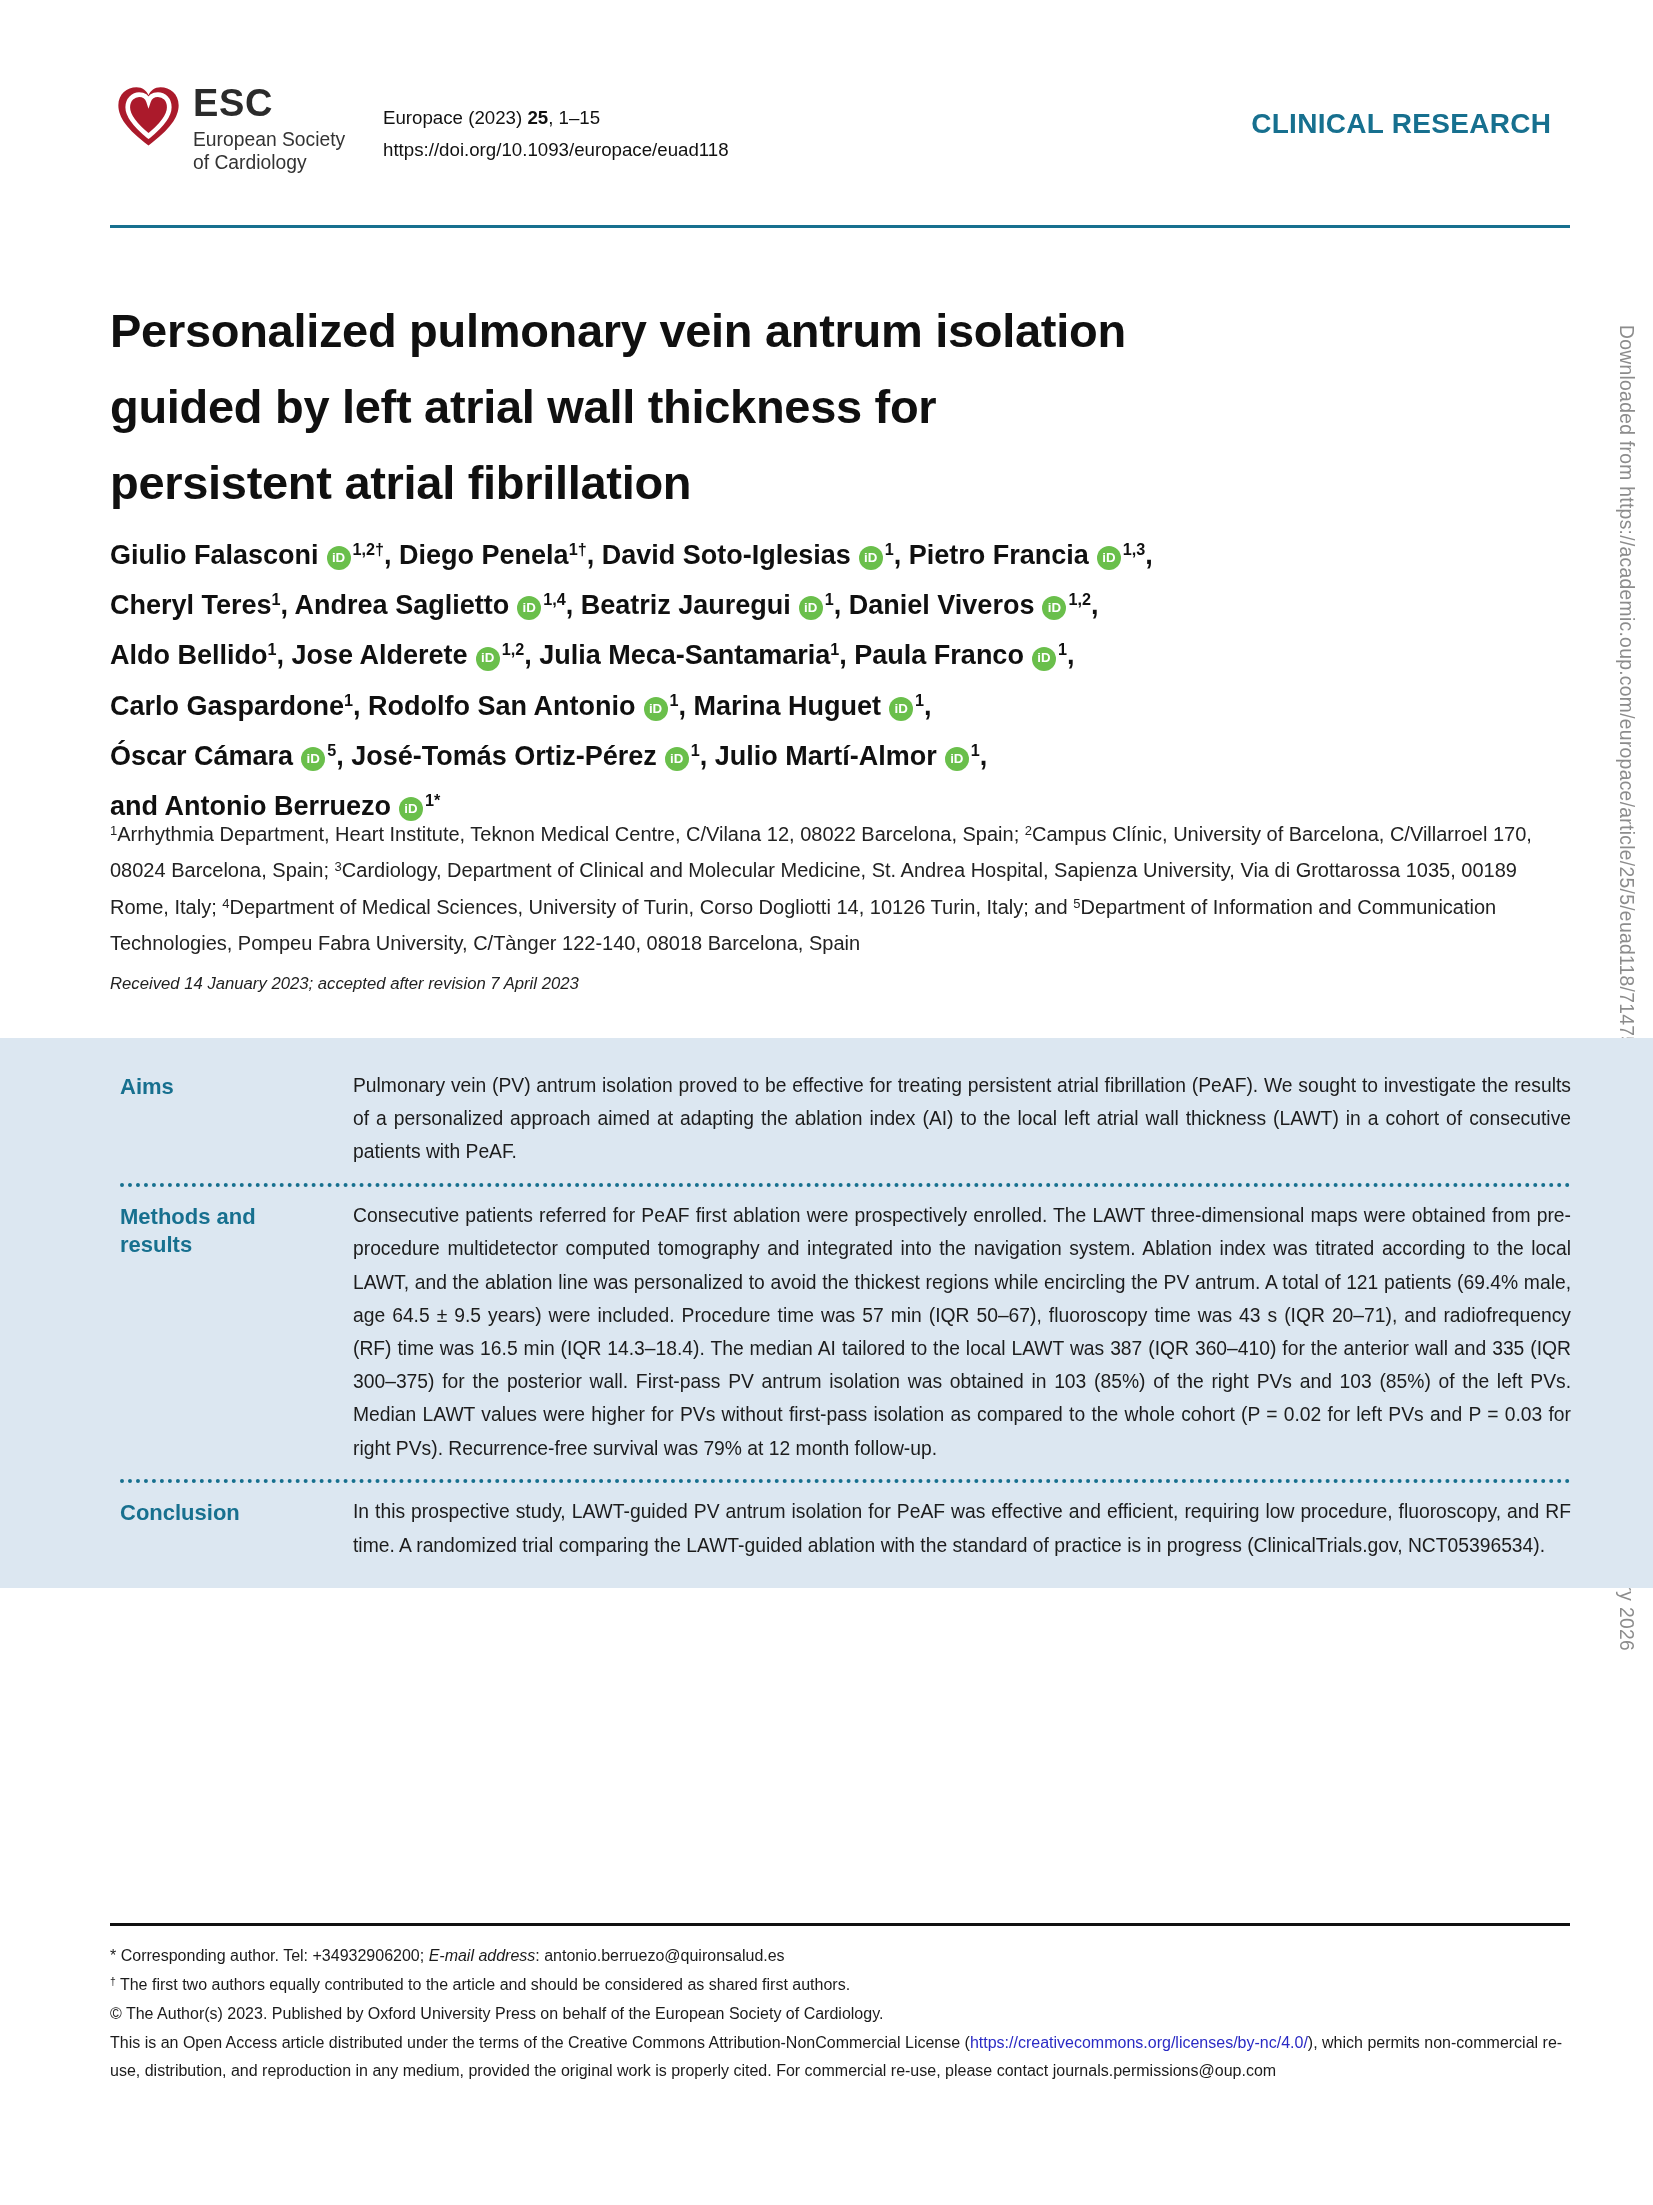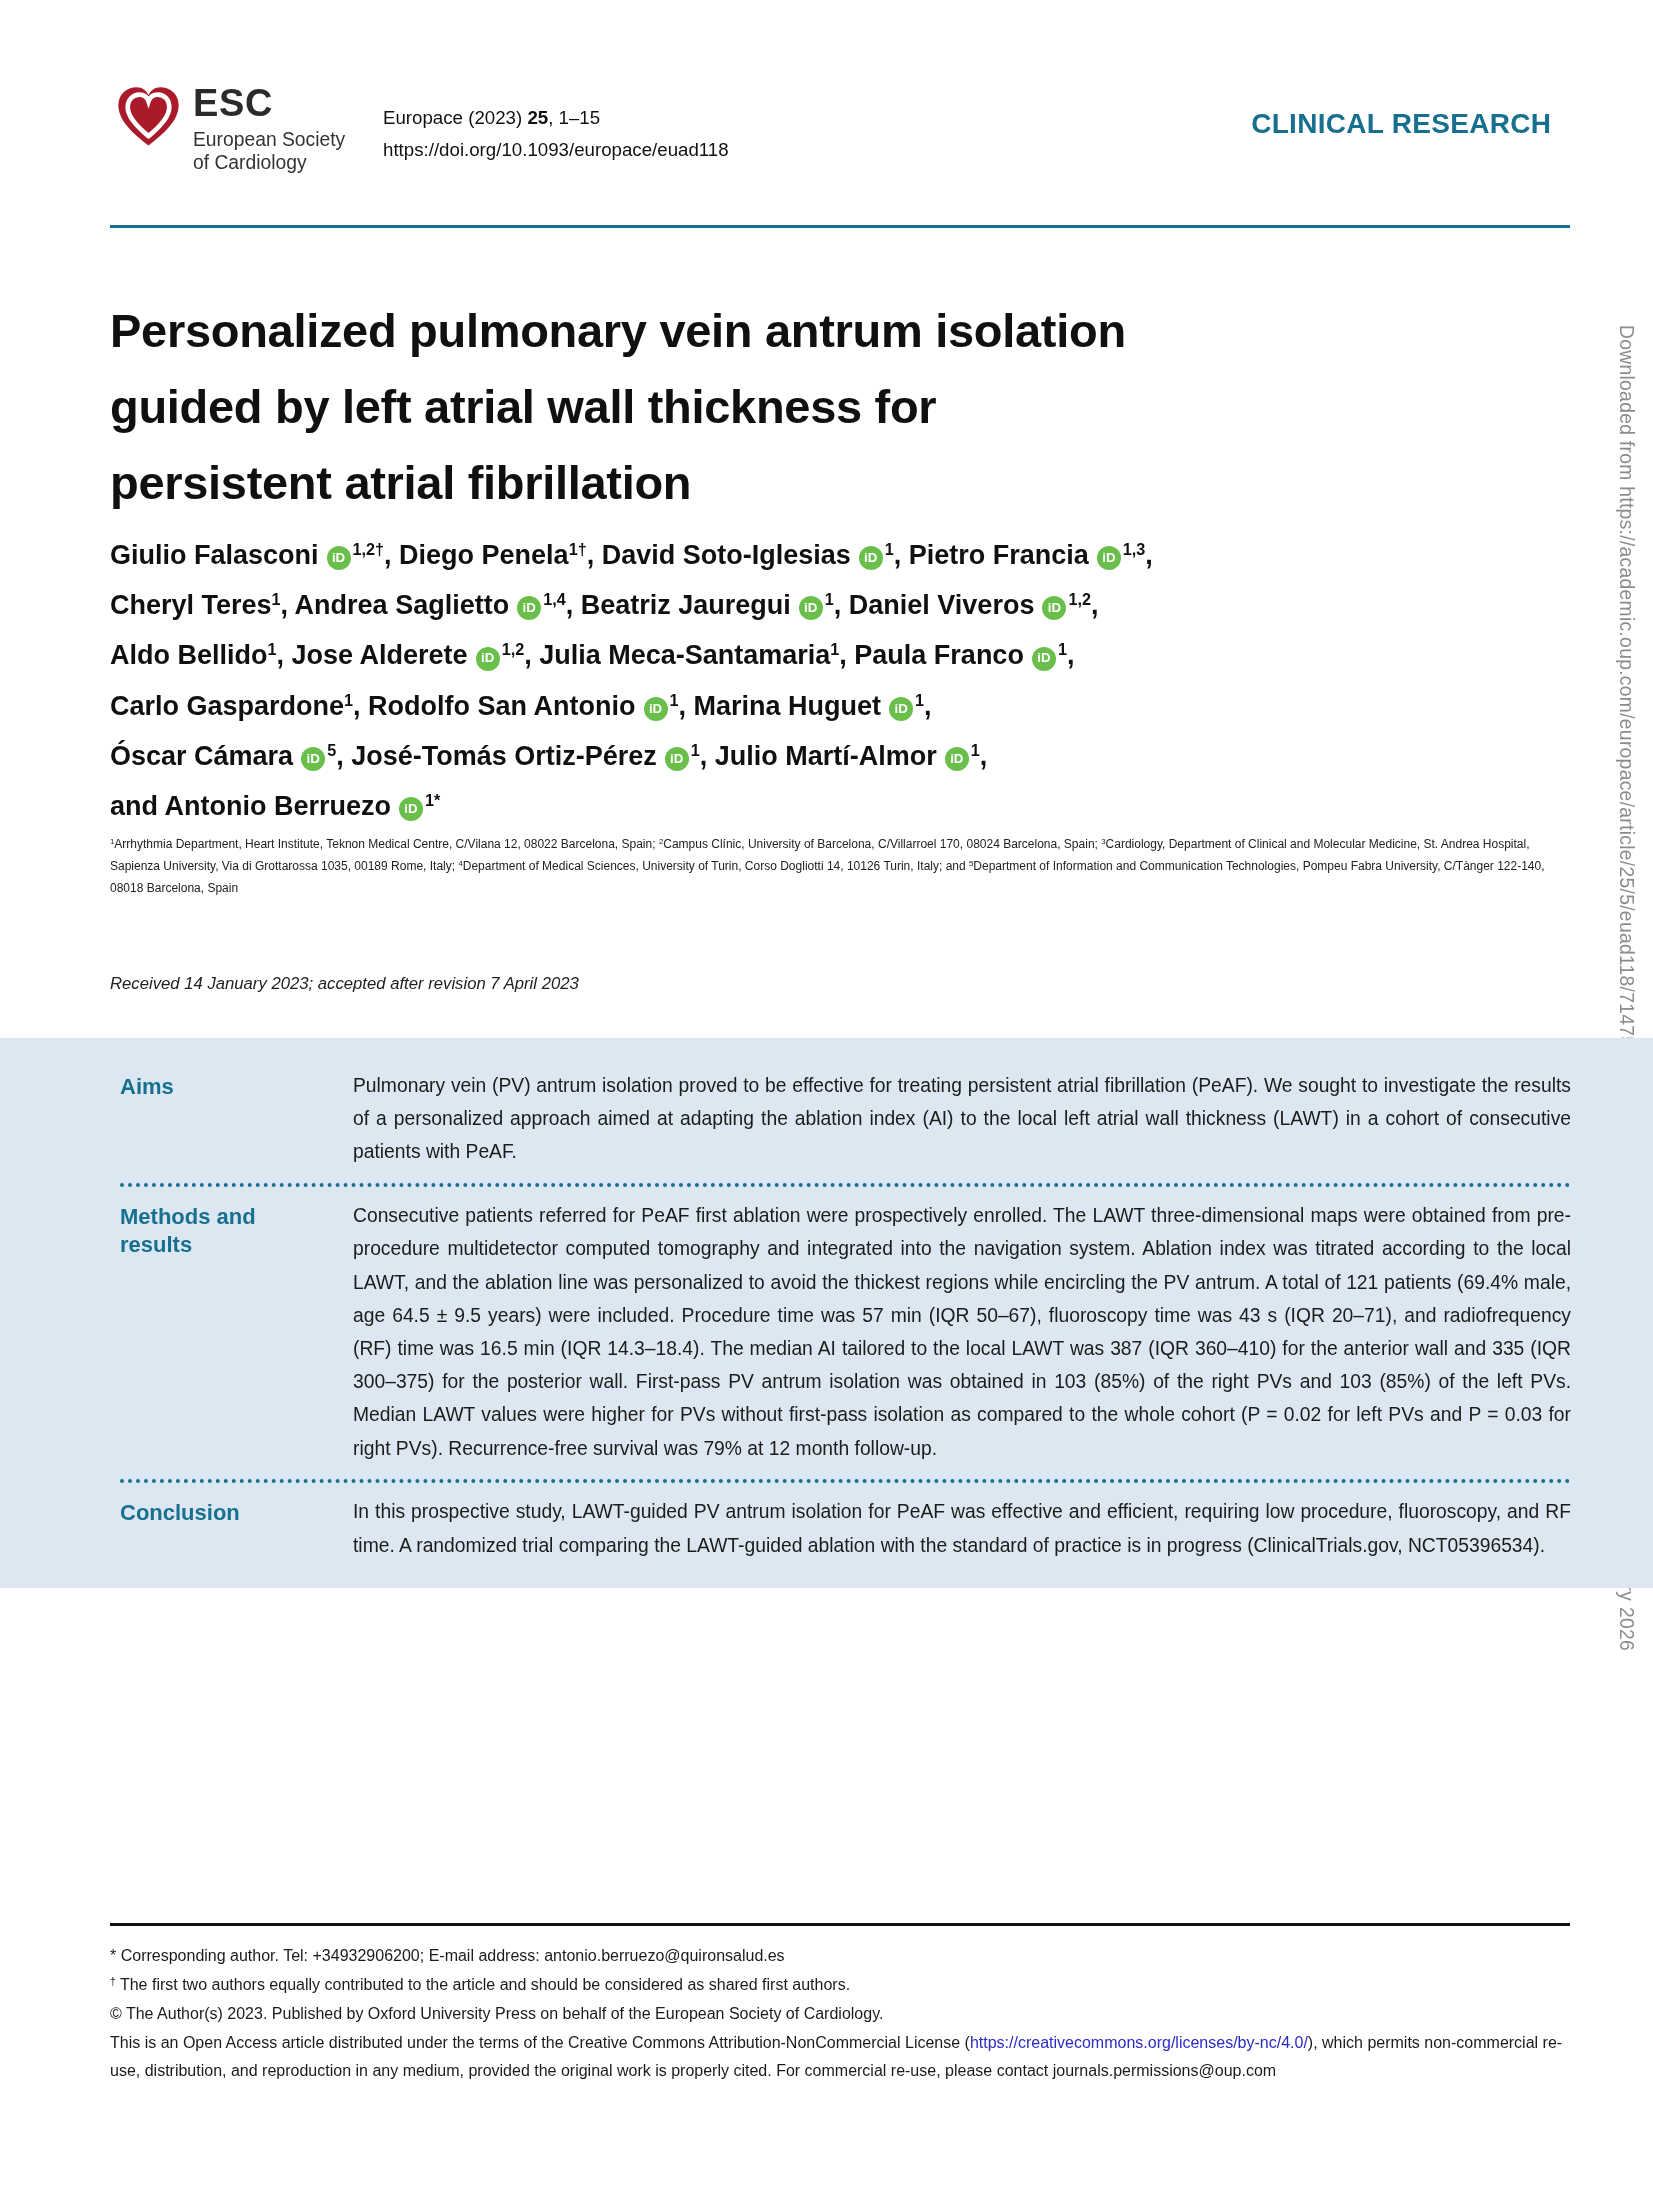--- a/index.html
+++ b/index.html
@@ -25,37 +25,37 @@
 
   
   .title{position:absolute;top:293px;left:110px;width:1460px;font-size:47px;font-weight:700;line-height:1.62;color:#101010;margin:0;letter-spacing:-0.3px;}
 
   
   .authors{position:absolute;top:533px;left:110px;width:1464px;font-size:27px;font-weight:700;line-height:1.68;color:#101010;}
   .authors sup{font-size:0.60em;vertical-align:0.55em;letter-spacing:0;}
   .orcid{display:inline-flex;width:24px;height:24px;border-radius:50%;background:#6abf4b;color:#fff;font-size:13.3px;font-weight:700;align-items:center;justify-content:center;margin:0 2px 13px 8px;vertical-align:2px;font-style:normal;}
 
   
-  .affiliations{position:absolute;top:834px;left:110px;width:1467px;font-size:12px;line-height:1.82;color:#222;font-weight:400;}
+  .affiliations{position:absolute;top:816px;left:110px;width:1467px;font-size:20px;line-height:1.82;color:#222;font-weight:400;}
   .affiliations sup{font-size:0.65em;vertical-align:0.5em;}
 
   .received{position:absolute;top:974px;left:110px;font-size:16.7px;font-style:italic;color:#222;}
 
   
   .abstract{position:absolute;top:1038px;left:0;width:1654px;box-sizing:border-box;background:#dce7f1;padding:31px 83px 26px 120px;}
   .abs-row{display:grid;grid-template-columns:233px 1fr;align-items:start;}
   .abs-label{margin:0;font-size:22px;font-weight:700;color:#17708f;line-height:1.25;width:153px;padding-top:4px;}
   .abs-text{font-size:19.3px;line-height:1.72;color:#1c1c1c;text-align:justify;}
   .dotted{border-top:4px dotted #17708f;height:0;margin:14.7px 0 12px 0;}
 
   
   .footer{position:absolute;top:1923px;left:110px;width:1460px;}
   .footer-rule{height:3.3px;background:#101010;margin-bottom:16px;}
   .footer p{margin:0;font-size:16px;line-height:1.8;color:#1b1b1b;}
-  .footer .i{}
+  .footer .i{font-style:italic;}
   .footer .lnk{color:#2a2ac4;}
   .footer sup{font-size:0.65em;vertical-align:0.5em;}
 </style>
 </head>
 <body>
 
 <div class="page">
 
   <aside class="watermark">Downloaded from https://academic.oup.com/europace/article/25/5/euad118/7147533 by Biblioteca Universidad de Zaragoza user on 03 February 2026</aside>
 

